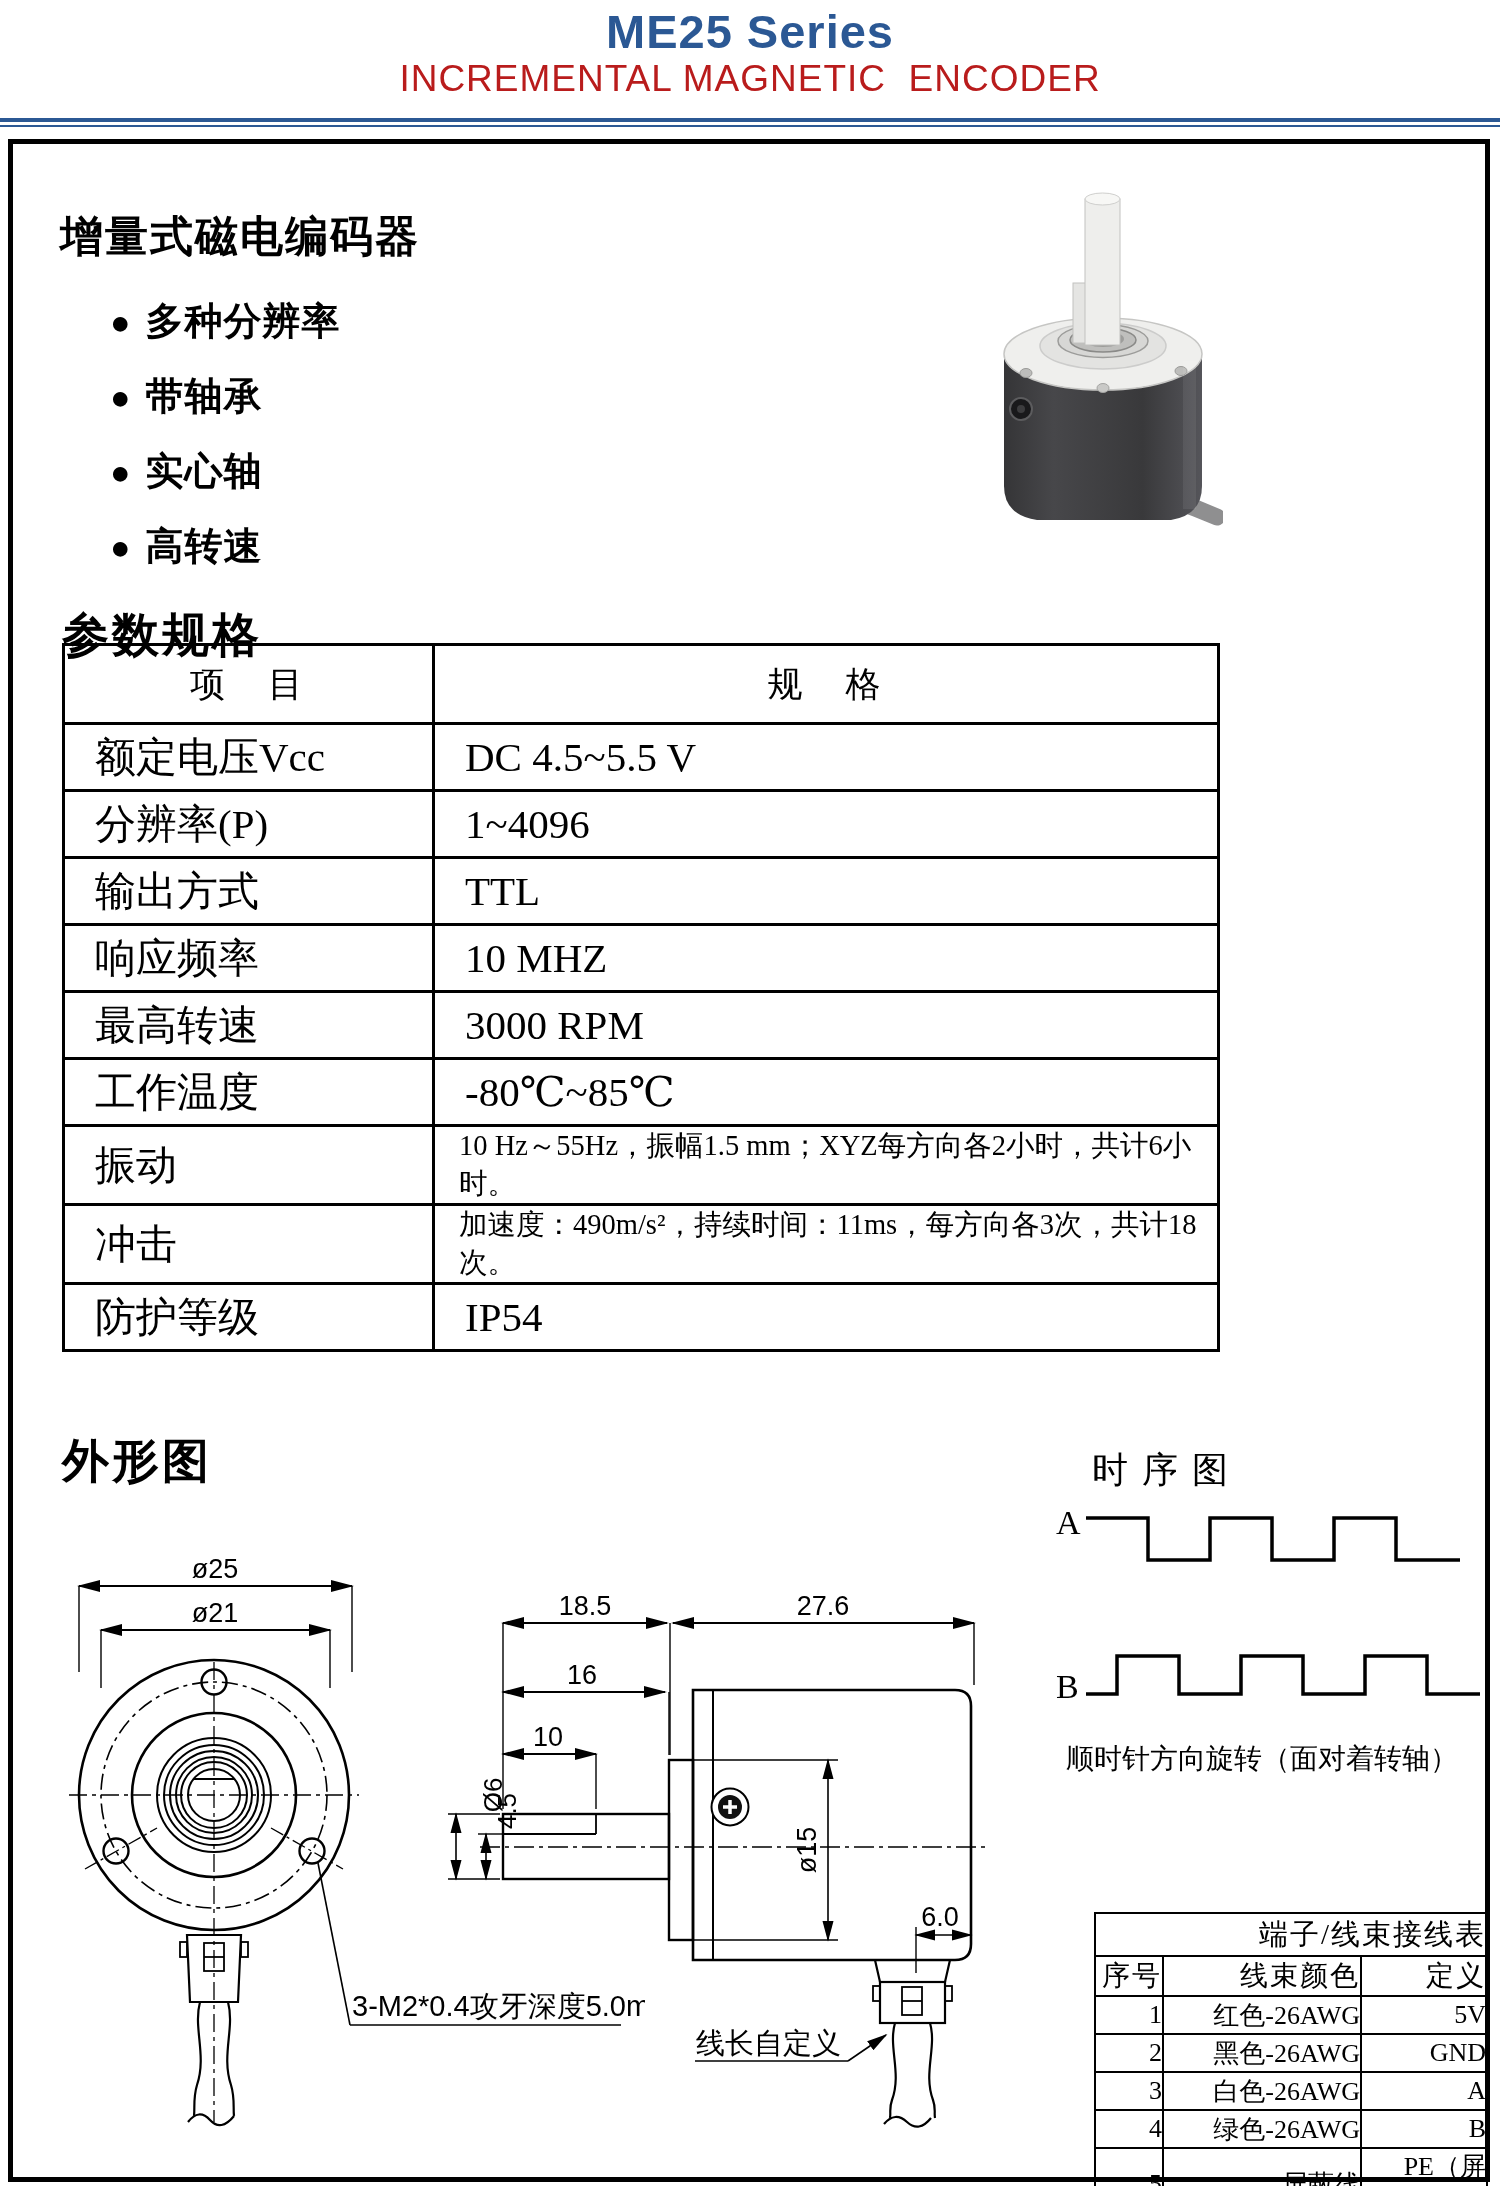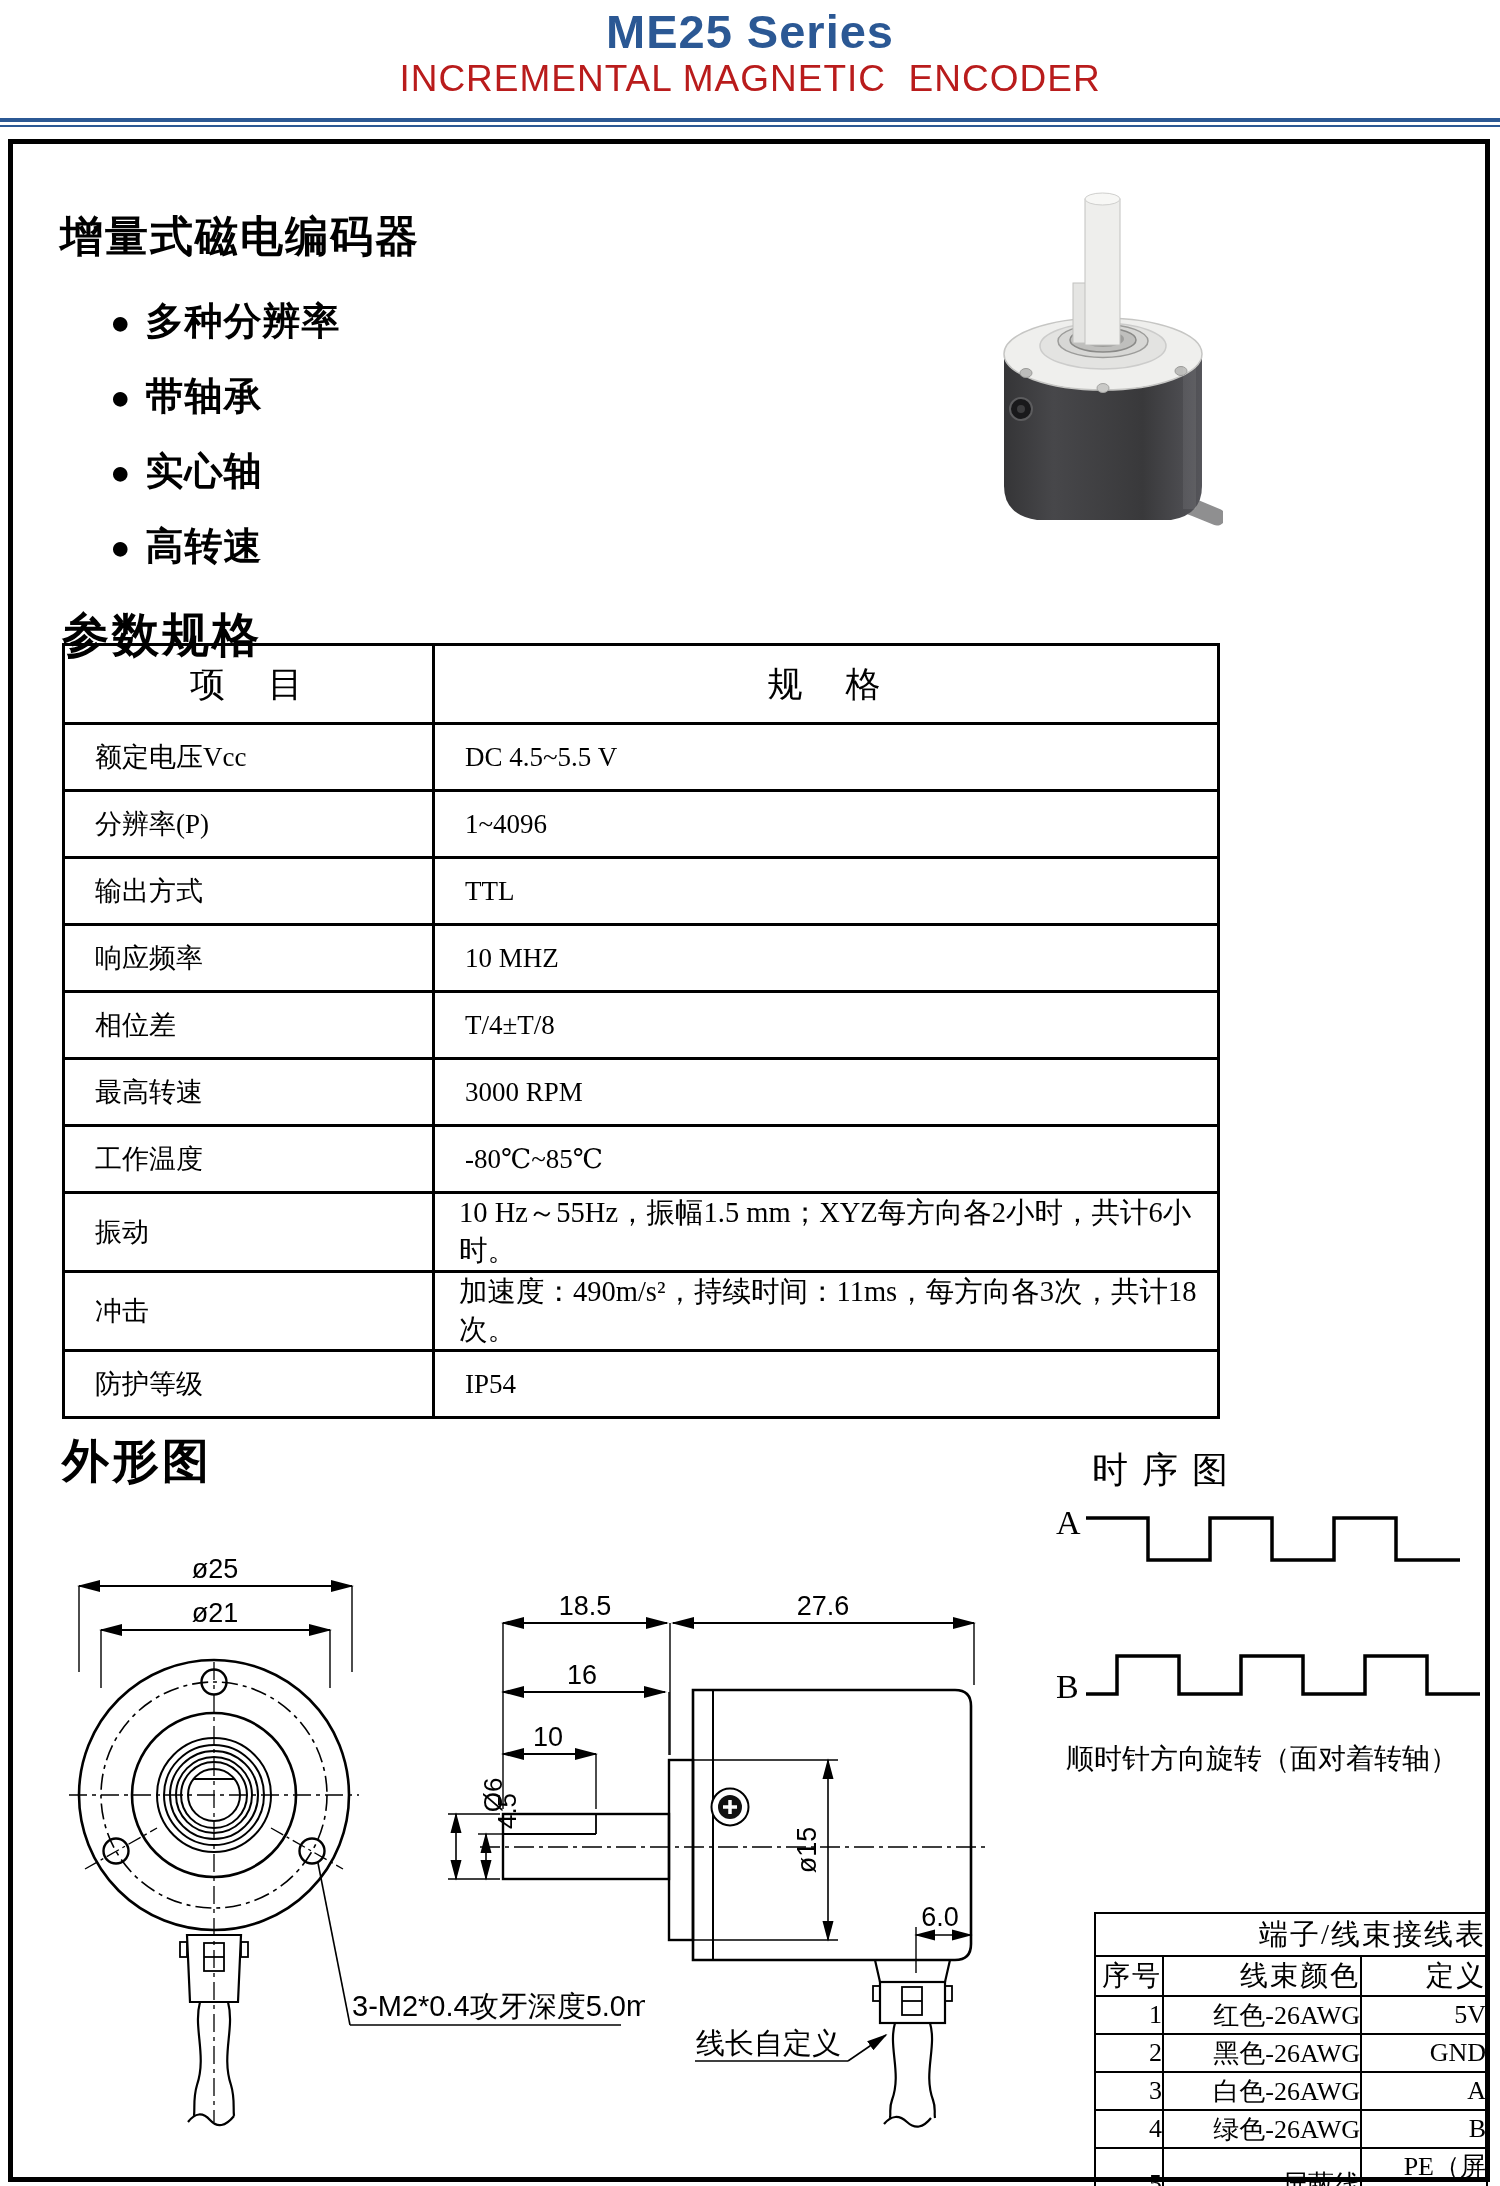--- a/index.html
+++ b/index.html
@@ -18,21 +18,21 @@
   
   .intro-heading{left:60px;top:208px;font-size:43px;font-weight:bold;letter-spacing:2px;}
   .features{left:110px;top:296px;display:flex;flex-direction:column;gap:24px;}
   .feature{display:flex;align-items:center;font-size:38px;font-weight:bold;letter-spacing:1px;}
   .bullet{font-size:34px;margin-right:14px;line-height:1;}
   .section-heading{font-size:47px;font-weight:bold;letter-spacing:3px;}
   
   table{border-collapse:collapse;}
   .spec-table{left:62px;top:643px;width:1158px;table-layout:fixed;
               font-family:"Liberation Serif","DejaVu Serif",serif;}
-  .spec-table td{border:3px solid #000;font-size:27px;padding:0 0 0 30px;}
+  .spec-table td{border:3px solid #000;font-size:41px;padding:0 0 0 30px;}
   .spec-table .hdr td{height:76px;text-align:center;padding:0;font-size:35px;letter-spacing:4px;}
   .spec-table .row td{height:64px;}
   .spec-table td.longtxt{font-size:28.5px;padding-left:24px;letter-spacing:0;}
   
   .timing-heading{left:1092px;top:1446px;font-size:36px;letter-spacing:14px;
                   font-family:"Liberation Serif","DejaVu Serif",serif;}
   .wave-label{font-size:34px;font-family:"Liberation Serif","DejaVu Serif",serif;}
   .timing-caption{left:1066px;top:1740px;width:430px;font-size:28px;
                   font-family:"Liberation Serif","DejaVu Serif",serif;}
   
@@ -130,24 +130,20 @@
         </tr>
     <tr class="row">
       <td>输出方式</td>
       <td>TTL</td>
         </tr>
     <tr class="row">
       <td>响应频率</td>
       <td>10 MHZ</td>
         </tr>
     <tr class="row">
-      <td>相位差</td>
-      <td>T/4±T/8</td>
-        </tr>
-    <tr class="row">
       <td>最高转速</td>
       <td>3000 RPM</td>
         </tr>
     <tr class="row">
       <td>工作温度</td>
       <td>-80℃~85℃</td>
         </tr>
     <tr class="row">
       <td>振动</td>
       <td class="longtxt">10 Hz～55Hz，振幅1.5 mm；XYZ每方向各2小时，共计6小时。</td>

